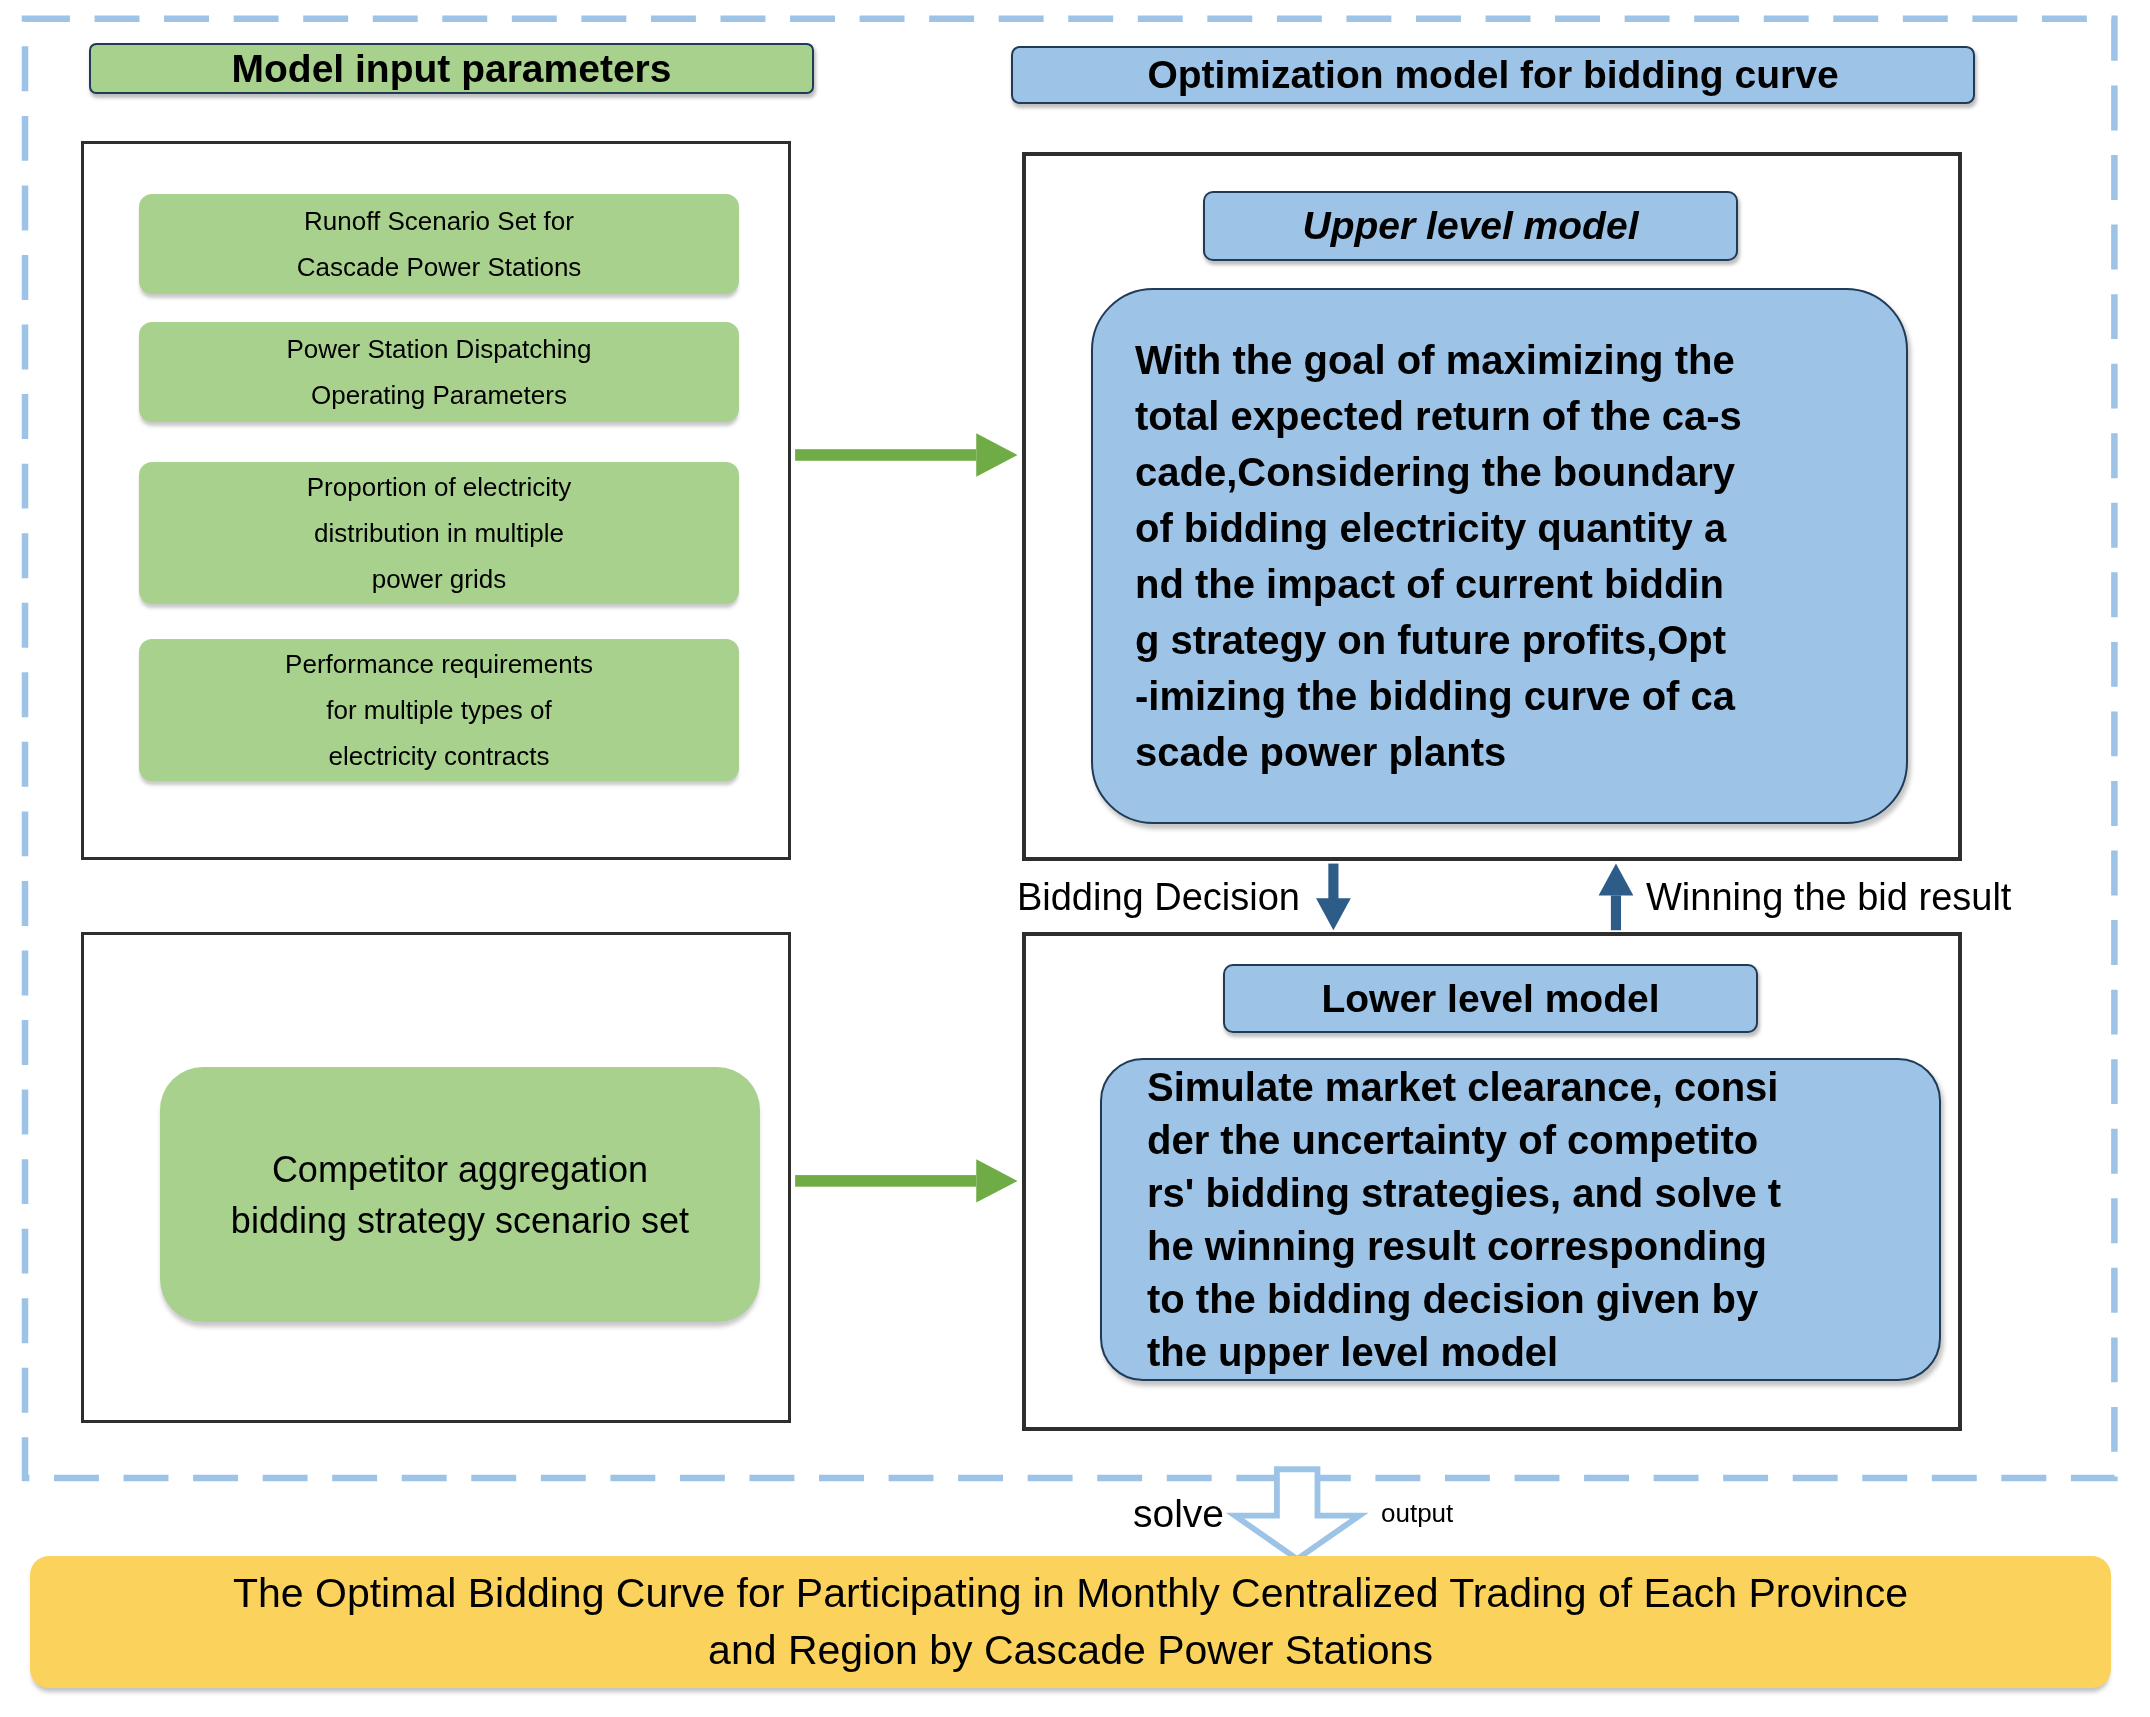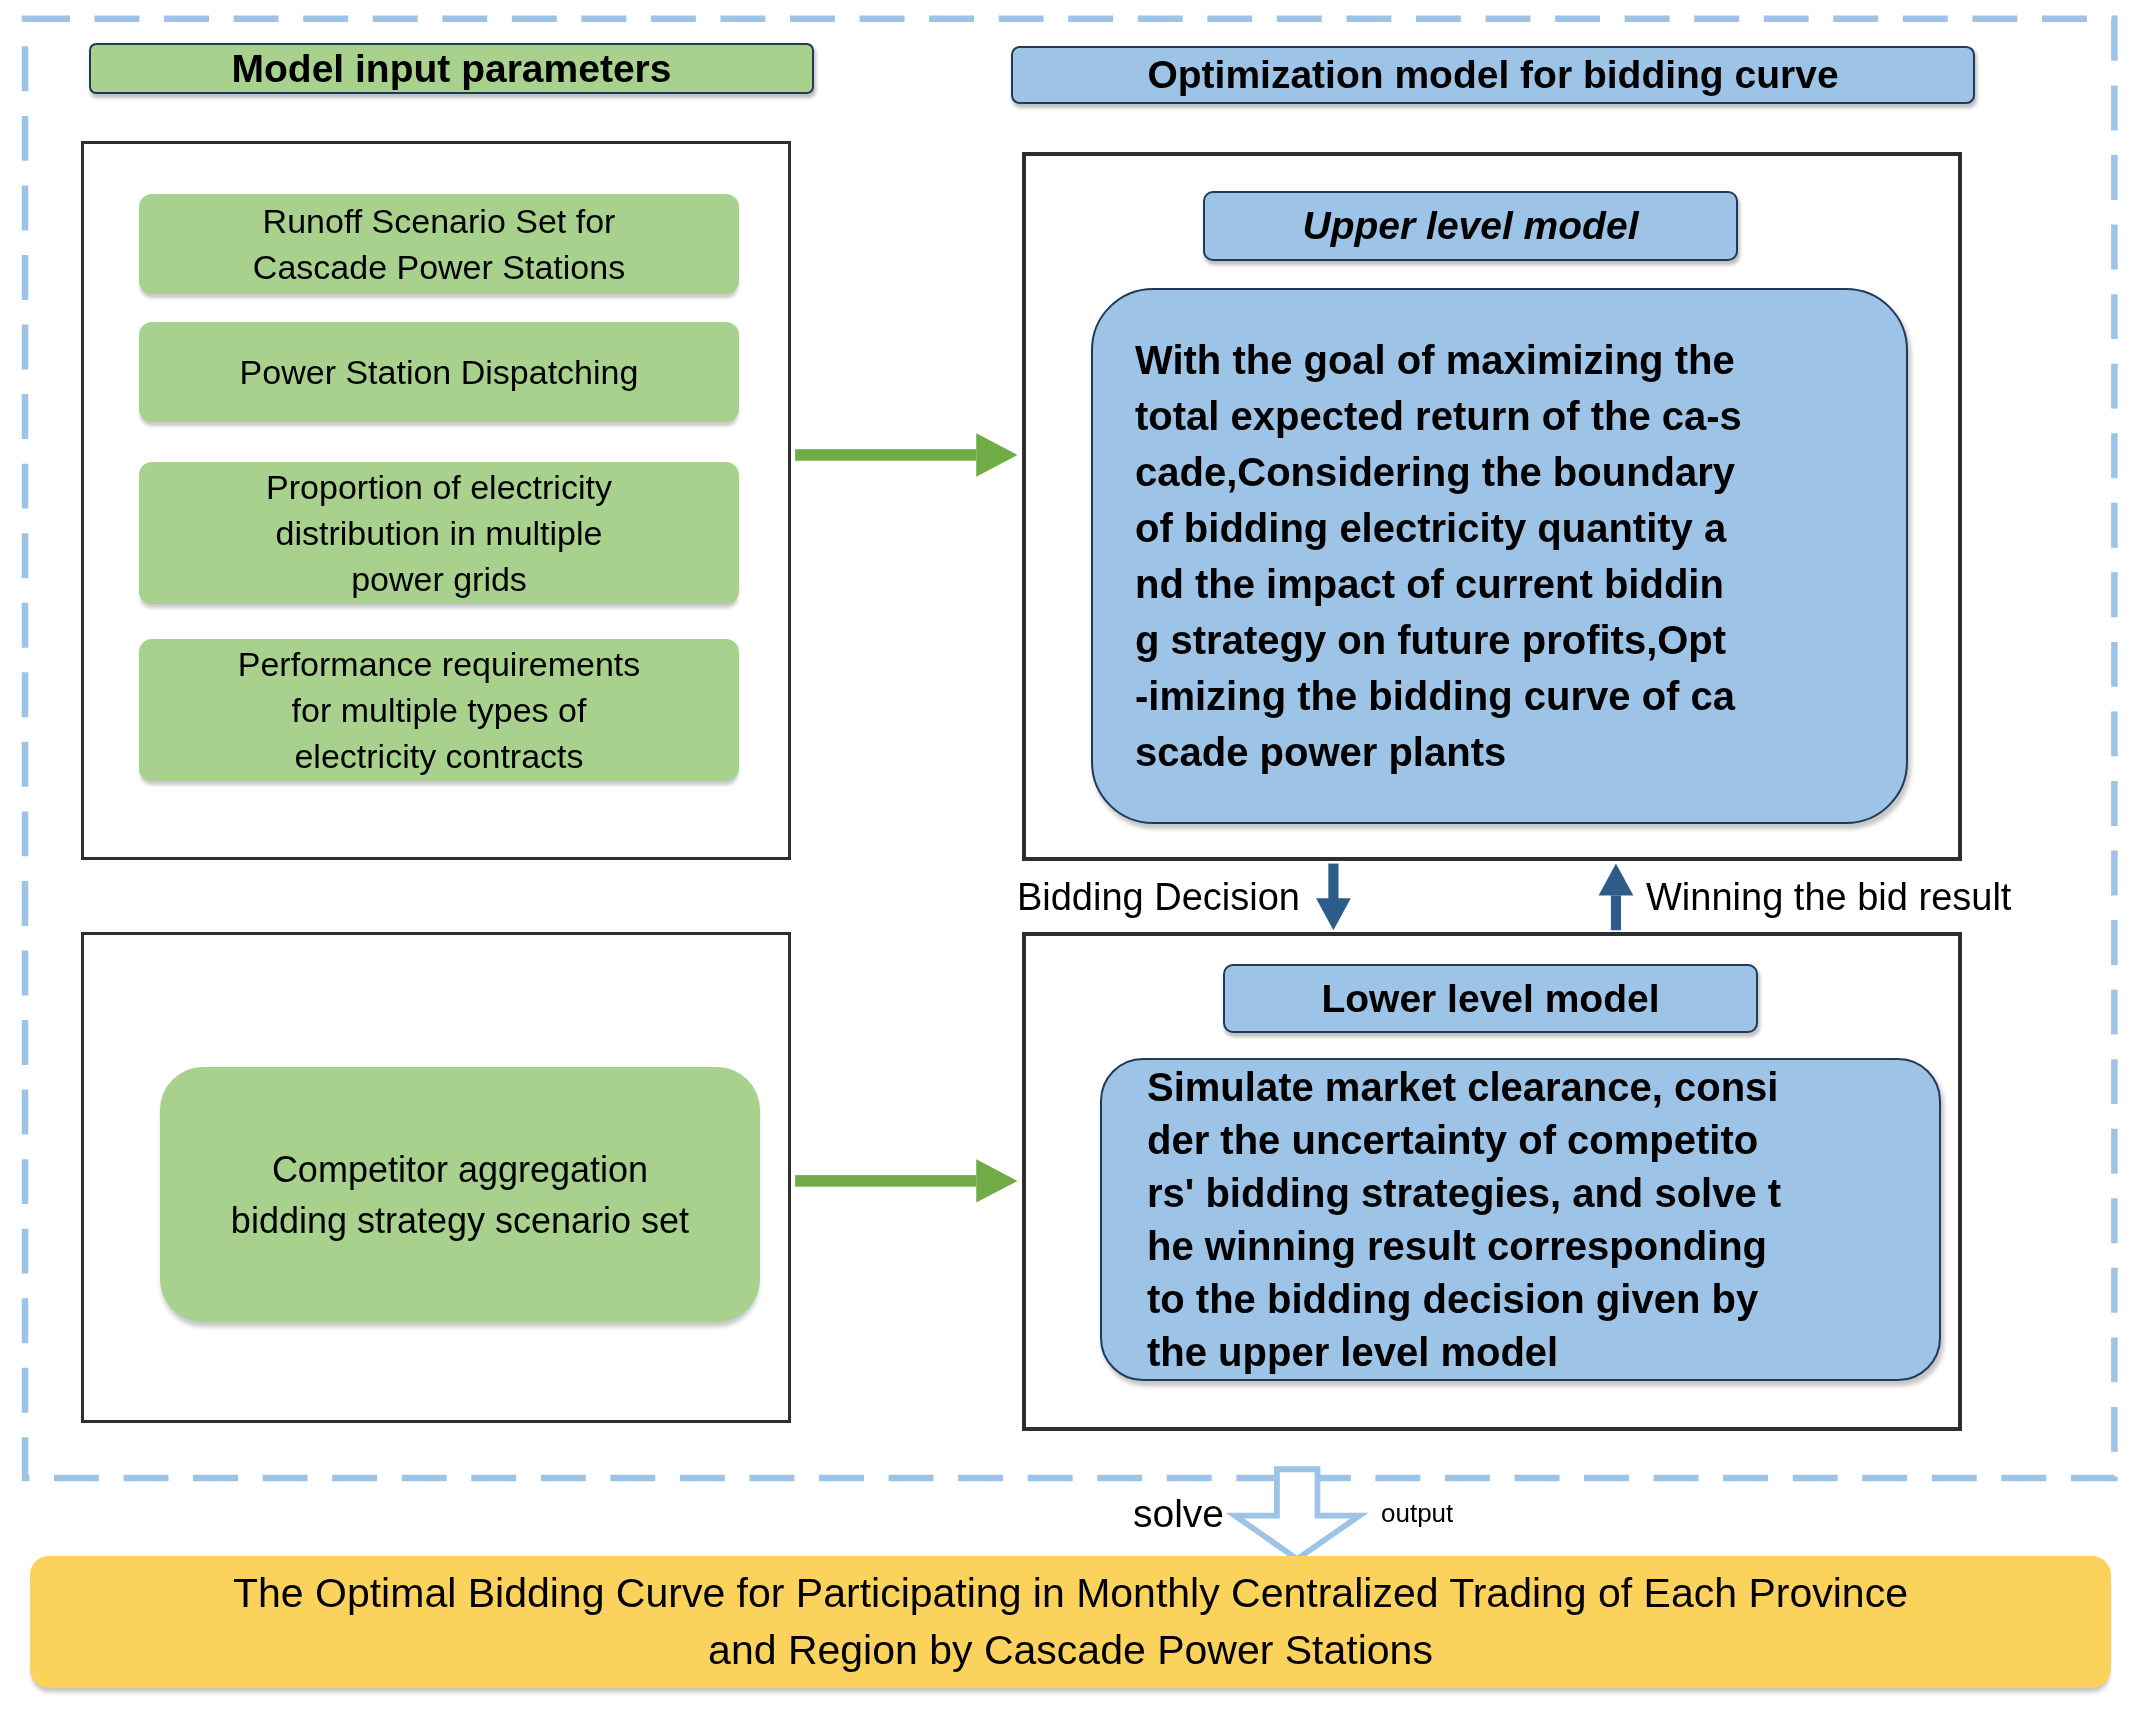--- a/index.html
+++ b/index.html
@@ -31,21 +31,21 @@
   .frame{background:#ffffff;border:4.3px solid var(--box_border,#2E2E2E);}
   #left-box-a{left:81px;top:141px;width:710px;height:719px;border-width:3.6px;}
   #left-box-b{left:81px;top:932px;width:710px;height:491px;border-width:3.6px;}
   #right-box-upper{left:1022px;top:152px;width:940px;height:709px;}
   #right-box-lower{left:1022px;top:932px;width:940px;height:499px;}
 
   
   .gbox{
     left:139px;width:600px;border-radius:13px;
     background:var(--green_fill,#A9D18E);
-    font-size:34px;line-height:46px;
+    font-size:26px;line-height:46px;
     box-shadow:0 5px 3.6px -1.4px rgba(120,120,120,.4);
   }
   #input-box-0{top:194px;height:100px;}
   #input-box-1{top:322px;height:100px;}
   #input-box-2{top:462px;height:142px;}
   #input-box-3{top:639px;height:142px;}
   #competitor-box{
     left:142px;top:1067px;width:600px;height:255px;border-radius:43px;
     background:var(--green_fill,#A9D18E);
     font-size:36px;line-height:51px;
@@ -123,20 +123,21 @@
   <div id="left-header" class="abs center hdr">Model input parameters</div>
   <div id="right-header" class="abs center hdr">Optimization model for bidding curve</div>
 
   <div id="left-box-a" class="abs frame"></div>
   <div id="input-box-0" class="abs center gbox">
       <div>Runoff Scenario Set for</div>
       <div>Cascade Power Stations</div>
     </div>
   <div id="input-box-1" class="abs center gbox">
       <div>Power Station Dispatching</div>
+      <div>Operating Parameters</div>
     </div>
   <div id="input-box-2" class="abs center gbox">
       <div>Proportion of electricity</div>
       <div>distribution in multiple</div>
       <div>power grids</div>
     </div>
   <div id="input-box-3" class="abs center gbox">
       <div>Performance requirements</div>
       <div>for multiple types of</div>
       <div>electricity contracts</div>

